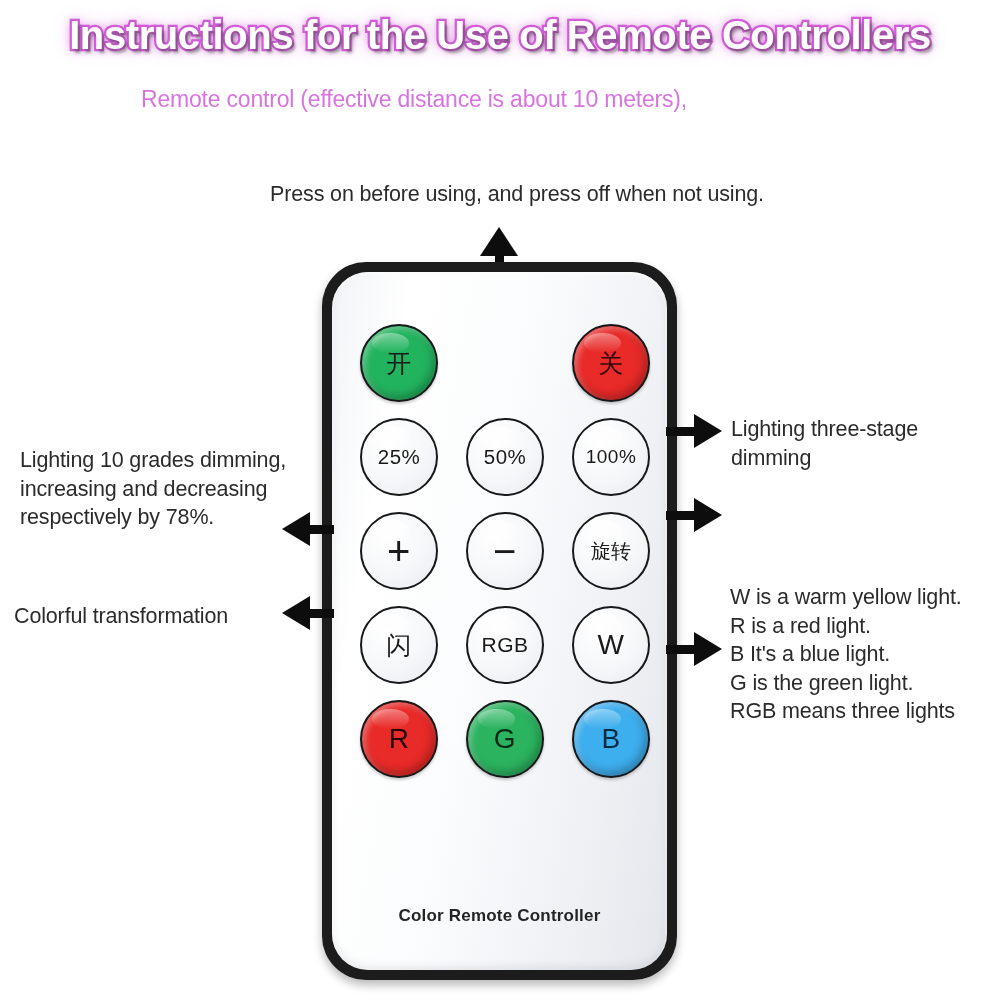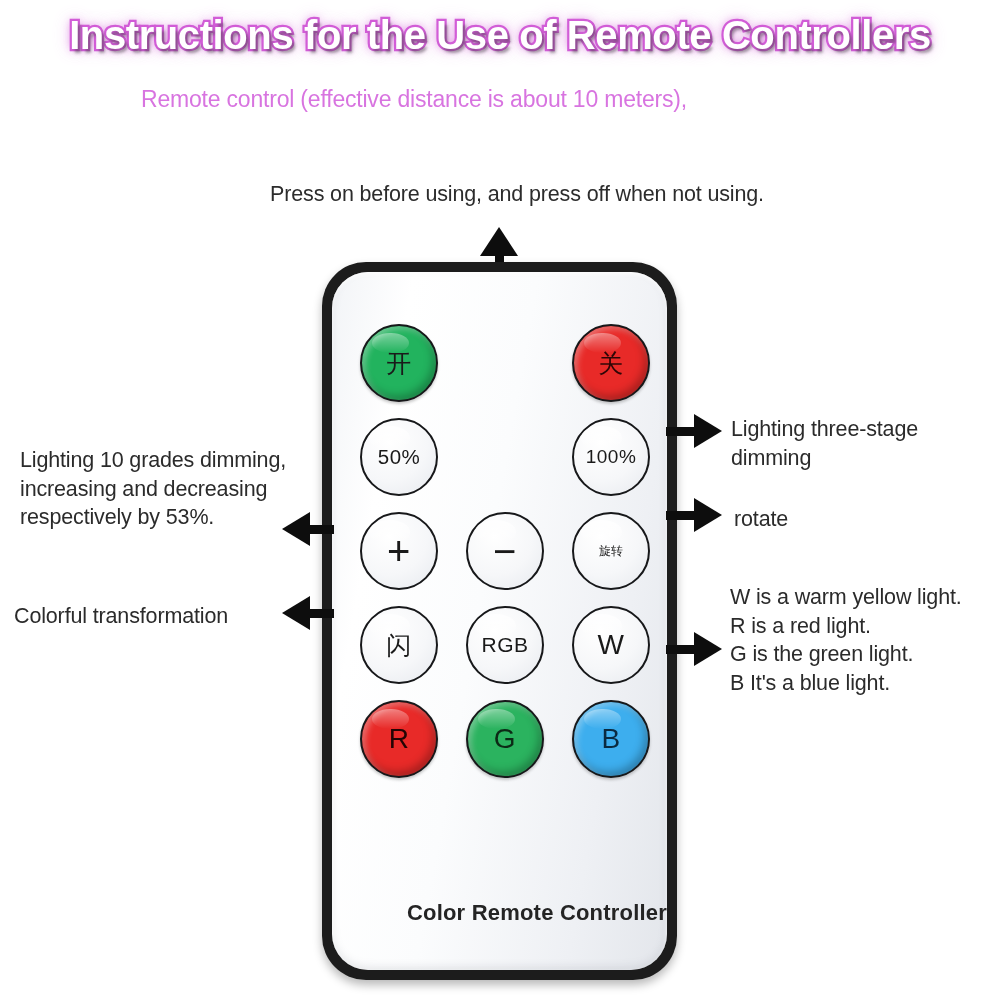--- a/index.html
+++ b/index.html
@@ -144,32 +144,32 @@
     content:"";
     position:absolute; left:14%; top:9%;
     width:50%; height:28%;
     border-radius:50%;
     background:linear-gradient(180deg, rgba(255,255,255,.40), rgba(255,255,255,0));
     pointer-events:none;
   }
   .key .lbl { position: relative; z-index: 2; }
   .key.small-lbl .lbl { font-size: 20.5px; }
   .key.cjk .lbl { font-size: 25px; font-family: "DejaVu Sans", sans-serif; }
-  .key.cjk-2 .lbl { font-size: 12px; font-family: "DejaVu Sans", sans-serif; letter-spacing: 0; }
+  .key.cjk-2 .lbl { font-size: 20px; font-family: "DejaVu Sans", sans-serif; letter-spacing: 0; }
   .key.sym .lbl { font-size: 40px; line-height: 0.6; font-weight: 300; }
   .key.rgb .lbl { font-size: 21px; letter-spacing: 0.5px; }
   .key.letter .lbl { font-size: 28px; }
 
   .brand {
     position: absolute;
     left: 0;
     right: 0;
     bottom: 44px;
-    text-align: right;
-    font-size: 22px;
+    text-align: center;
+    font-size: 17px;
     font-weight: bold;
     color: #242424;
     letter-spacing: 0.2px;
     font-family: "Liberation Sans", sans-serif;
   }
 
   
   .arrow { position: absolute; }
   .arrow-shaft { position: absolute; background: #0d0d0d; }
   .arrow-head { position: absolute; width: 0; height: 0; }
@@ -239,20 +239,23 @@
             <span class="lbl">开</span>
           </div>
           <div style="width:78px;height:78px;"></div>
           <div class="key color cjk" style="background:#e82a28;">
             <span class="lbl" style="color:#2e0606;">关</span>
           </div>
         </div>
 
         <div class="key-row">
           <div class="key flat small-lbl">
+            <span class="lbl">25%</span>
+          </div>
+          <div class="key flat small-lbl">
             <span class="lbl">50%</span>
           </div>
           <div class="key flat small-lbl">
             <span class="lbl" style="font-size:19px;">100%</span>
           </div>
         </div>
 
         <div class="key-row">
           <div class="key flat sym">
             <span class="lbl">+</span>
@@ -316,36 +319,34 @@
   </div>
 
   <div class="arrow arrow-right" style="left:666px; top:632px; width:56px; height:34px;">
     <div class="arrow-shaft" style="width:34px;"></div>
     <div class="arrow-head"></div>
   </div>
 
   <div class="callout left" style="left:20px; top:446px; width:268px;">
     <div>Lighting 10 grades dimming,</div>
     <div>increasing and decreasing</div>
-    <div>respectively by 53%.</div>
+    <div>respectively by 78%.</div>
   </div>
 
   <div class="callout left" style="left:14px; top:602px; width:262px;">
     <div>Colorful transformation</div>
   </div>
 
   <div class="callout right" style="left:731px; top:415px; width:260px;">
     <div>Lighting three-stage</div>
     <div> dimming</div>
   </div>
 
-  <div class="callout right" style="left:734px; top:505px; width:240px;">
-    <div>rotate</div>
-  </div>
 
   <div class="callout right" style="left:730px; top:583px; width:268px;">
     <div>W is a warm yellow light.</div>
     <div>R is a red light.</div>
+    <div>B It's a blue light.</div>
     <div>G is the green light.</div>
-    <div>B It's a blue light.</div>
+    <div>RGB means three lights</div>
   </div>
 
 </div>
 
 </body></html>

